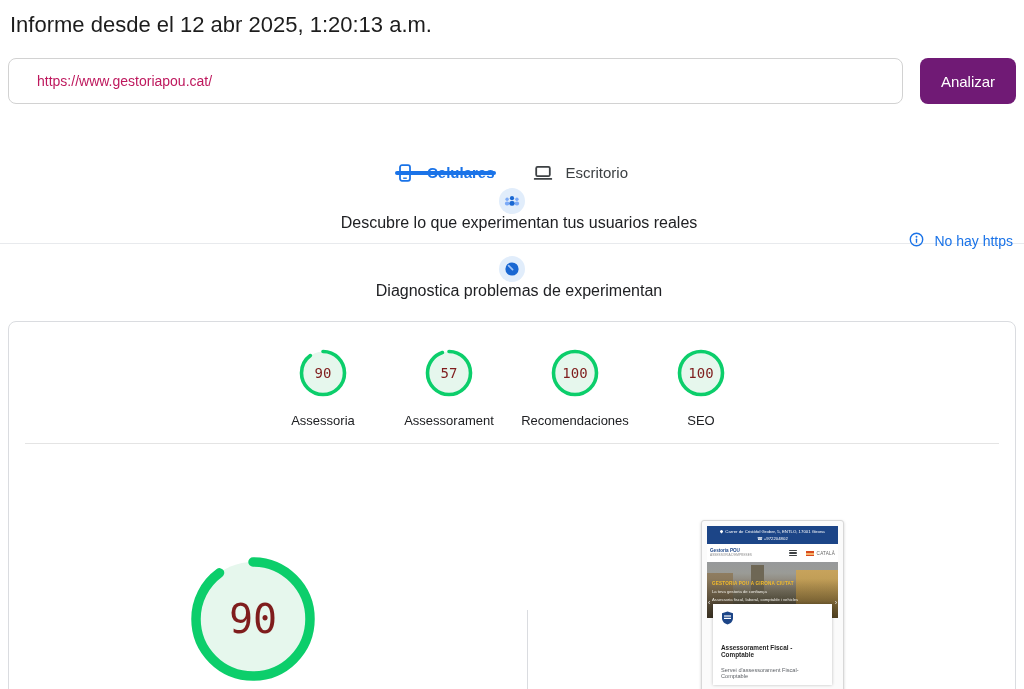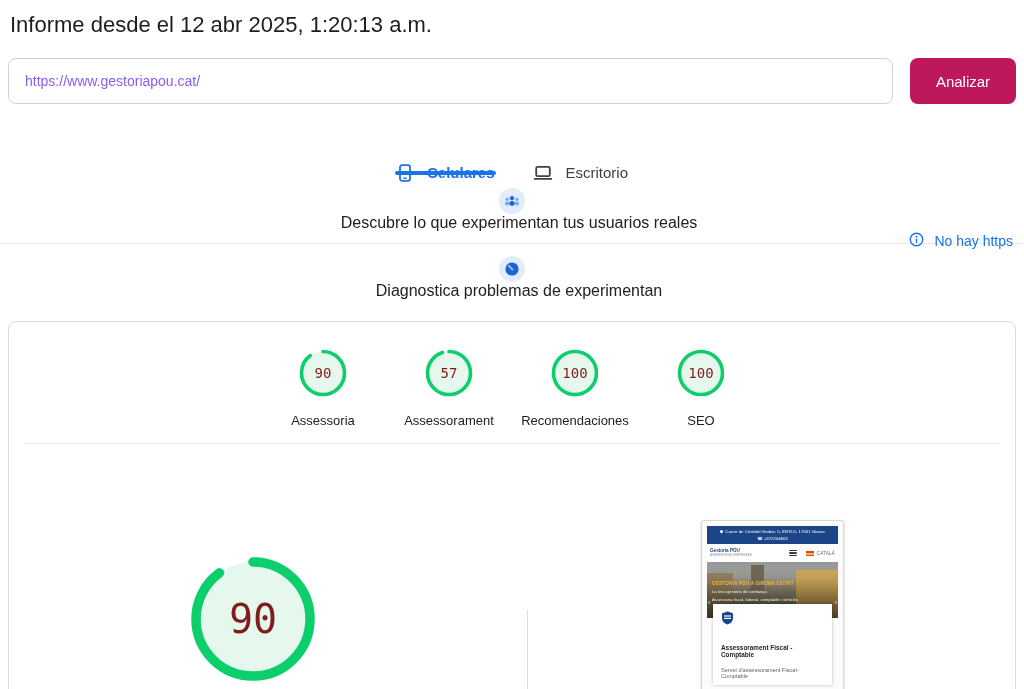--- a/index.html
+++ b/index.html
@@ -3,23 +3,23 @@
 <meta charset="utf-8">
 <style>
   * { box-sizing: border-box; margin: 0; padding: 0; }
   html,body { width:1024px; height:689px; overflow:hidden; background:#fff;
     font-family:"Liberation Sans", sans-serif; color:#202124; }
 
   .page-title { font-size:22px; font-weight:400; color:#1d1d1d; margin:11px 0 0 10px; line-height:28px; }
 
   .analyze-bar { display:flex; gap:17px; margin:19px 8px 0 8px; }
   .url-input { flex:1; height:46px; border:1px solid #d2d2d2; border-radius:8px;
-    padding:0 16px; font-size:14px; color:#8b5cf6; font-family:"Liberation Sans",sans-serif; outline:none; }
-  .analyze-btn { width:106px; height:46px; border:none; border-radius:8px;
-    background:#be185d; color:#fff; font-size:15px; font-family:"Liberation Sans",sans-serif; cursor:pointer; }
+    padding:0 28px; font-size:14px; color:#be185d; font-family:"Liberation Sans",sans-serif; outline:none; }
+  .analyze-btn { width:96px; height:46px; border:none; border-radius:8px;
+    background:#701a75; color:#fff; font-size:15px; font-family:"Liberation Sans",sans-serif; cursor:pointer; }
 
   .tabs { display:flex; justify-content:center; gap:36px; margin-top:30px; height:41px; }
   .tab { position:relative; display:flex; align-items:flex-start; gap:13px; padding:2px 1px 0;
     font-size:15px; cursor:pointer;margin-top:28px; }
   .tab.active { color:#1a73e8; font-weight:700; }
   .tab.inactive { color:#3c4043; font-weight:400; }
   .tab-underline { position:absolute; left:0; right:0; bottom:0; height:4px; border-radius:3px; background:#1a73e8; }
 
   .section-row { display:flex; align-items:center; padding:0 10px;flex-direction:column; }
   .row-fielddata { height:55px; margin-top:13px; }

